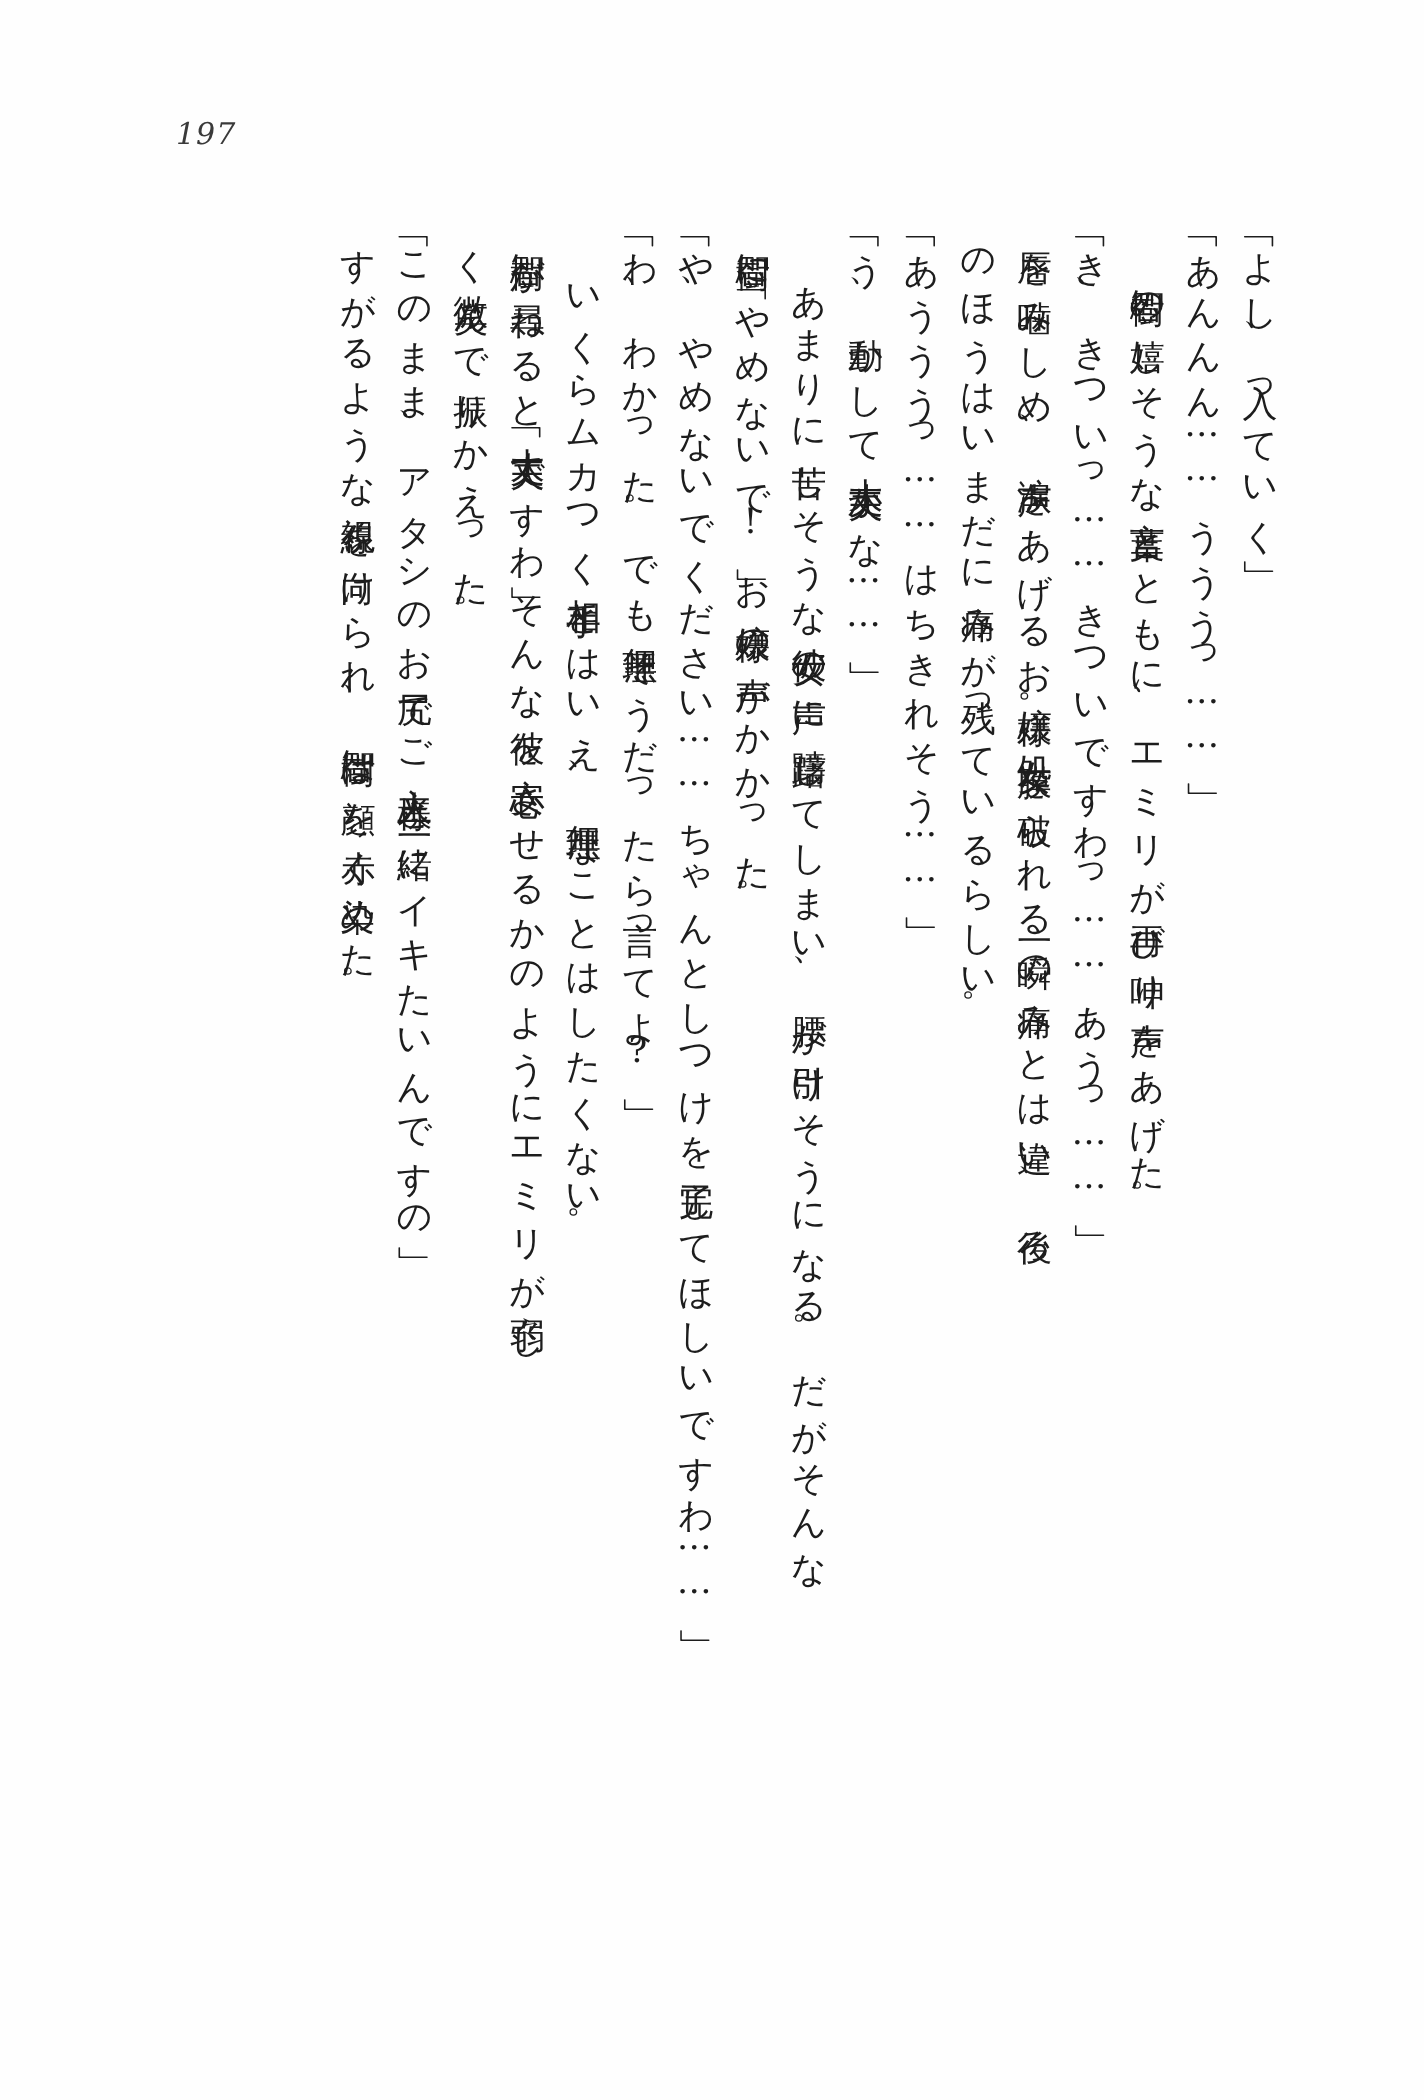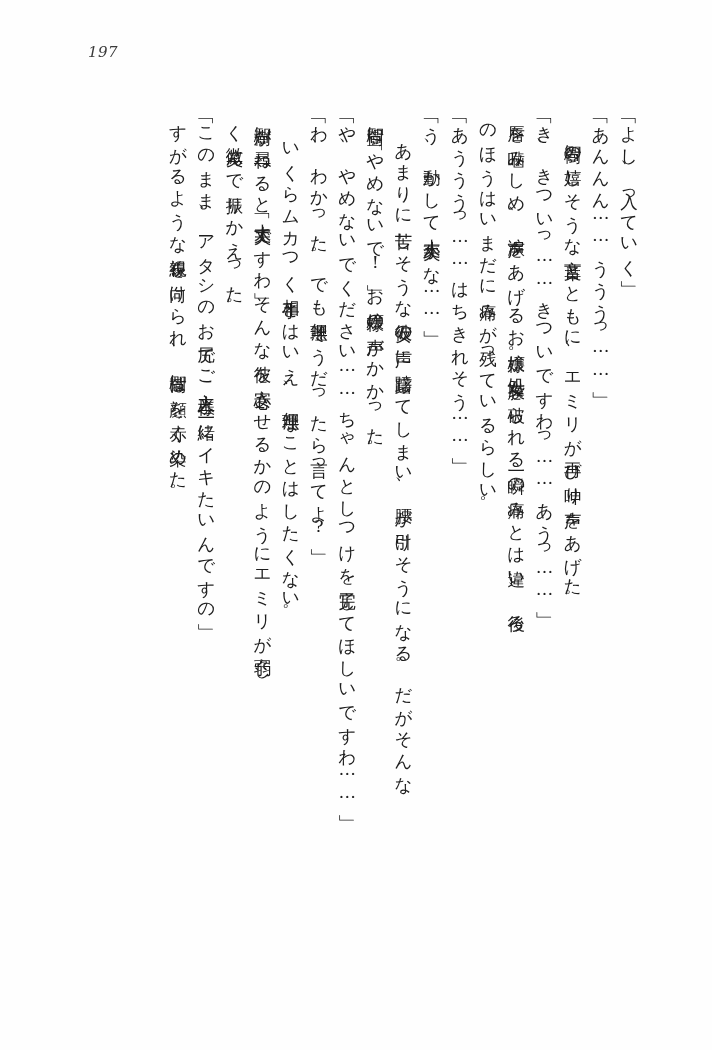--- a/index.html
+++ b/index.html
@@ -16,21 +16,21 @@
   }
   .page {
     position: relative;
     width: 712px;
     height: 1050px;
     background: #fefefe;
     box-sizing: border-box;
   }
   .page-number {
     position: absolute;
-    top: 43px;
+    top: 58px;
     left: 88px;
     font-family: "DejaVu Serif", "Liberation Serif", serif;
     font-style: italic;
     font-size: 15px;
     color: #3a3a3a;
     letter-spacing: 0.5px;
   }
   .text-block {
     position: absolute;
     top: 112px;

